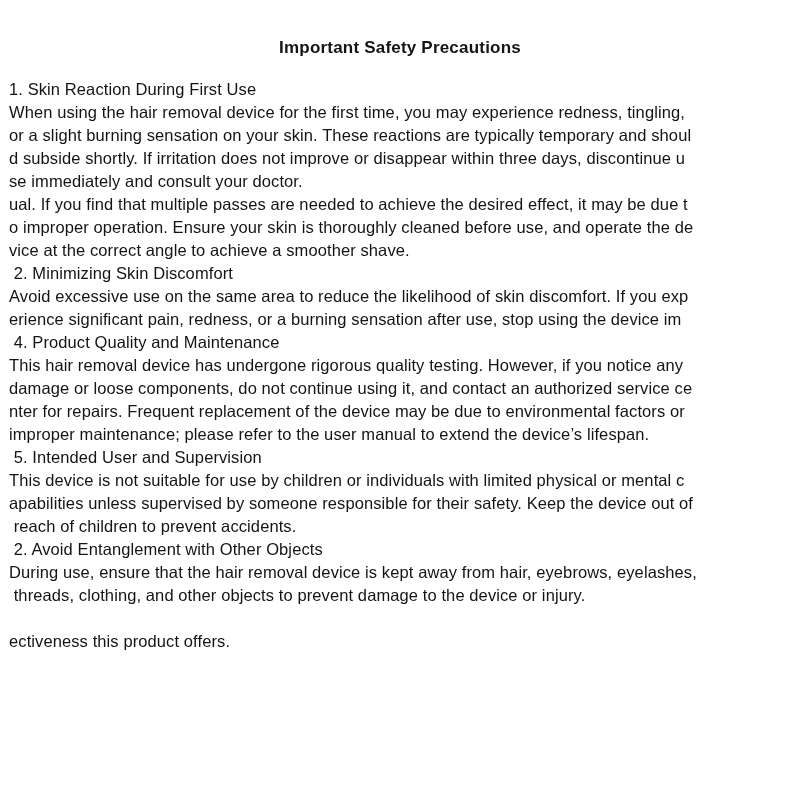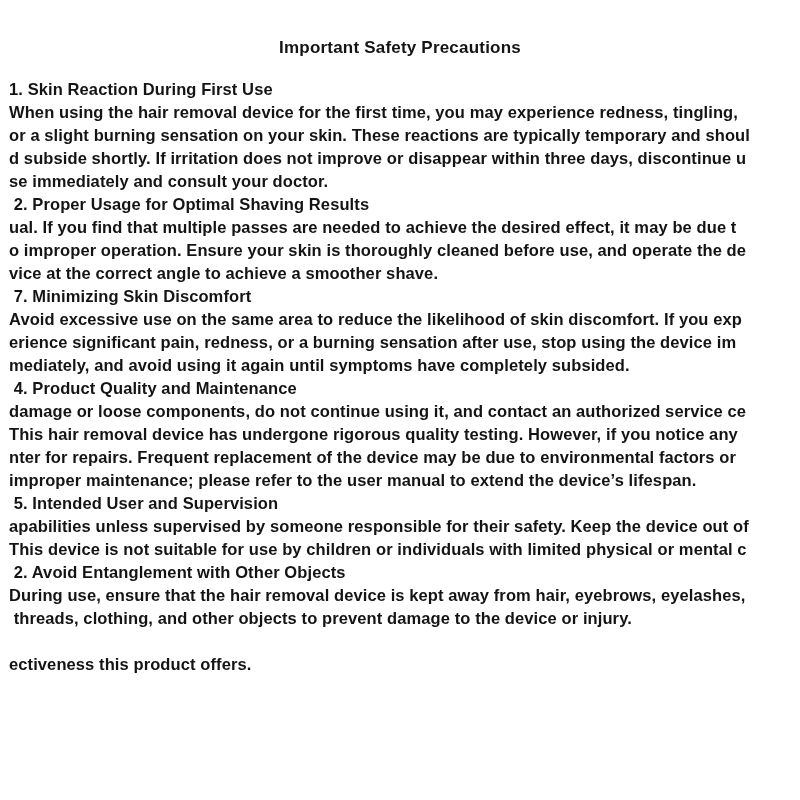--- a/index.html
+++ b/index.html
@@ -27,56 +27,55 @@
     letter-spacing: 0.2px;
     line-height: 23px;
     margin: 0;
   }
   .body-text {
     position: absolute;
     top: 78px;
     left: 9px;
     right: 4px;
     font-size: 16.5px;
-    font-weight: 700;
+    font-weight: 400;
     letter-spacing: 0.1px;
   }
   .line {
     white-space: pre;
     line-height: 23px;
     height: 23px;
     overflow: visible;
   }
 </style>
 </head>
 <body>
 
 <div class="page">
   <h1 class="title">Important Safety Precautions</h1>
   <div class="body-text">
       <div class="line">1. Skin Reaction During First Use</div>
       <div class="line">When using the hair removal device for the first time, you may experience redness, tingling,</div>
       <div class="line">or a slight burning sensation on your skin. These reactions are typically temporary and shoul</div>
       <div class="line">d subside shortly. If irritation does not improve or disappear within three days, discontinue u</div>
       <div class="line">se immediately and consult your doctor.</div>
-      <div class="line"> 2. Proper Usage for Optimal Shaving Results</div>
       <div class="line">ual. If you find that multiple passes are needed to achieve the desired effect, it may be due t</div>
       <div class="line">o improper operation. Ensure your skin is thoroughly cleaned before use, and operate the de</div>
       <div class="line">vice at the correct angle to achieve a smoother shave.</div>
-      <div class="line"> 7. Minimizing Skin Discomfort</div>
+      <div class="line"> 2. Minimizing Skin Discomfort</div>
       <div class="line">Avoid excessive use on the same area to reduce the likelihood of skin discomfort. If you exp</div>
       <div class="line">erience significant pain, redness, or a burning sensation after use, stop using the device im</div>
-      <div class="line">mediately, and avoid using it again until symptoms have completely subsided.</div>
       <div class="line"> 4. Product Quality and Maintenance</div>
+      <div class="line">This hair removal device has undergone rigorous quality testing. However, if you notice any</div>
       <div class="line">damage or loose components, do not continue using it, and contact an authorized service ce</div>
-      <div class="line">This hair removal device has undergone rigorous quality testing. However, if you notice any</div>
       <div class="line">nter for repairs. Frequent replacement of the device may be due to environmental factors or</div>
       <div class="line">improper maintenance; please refer to the user manual to extend the device’s lifespan.</div>
       <div class="line"> 5. Intended User and Supervision</div>
+      <div class="line">This device is not suitable for use by children or individuals with limited physical or mental c</div>
       <div class="line">apabilities unless supervised by someone responsible for their safety. Keep the device out of</div>
-      <div class="line">This device is not suitable for use by children or individuals with limited physical or mental c</div>
+      <div class="line"> reach of children to prevent accidents.</div>
       <div class="line"> 2. Avoid Entanglement with Other Objects</div>
       <div class="line">During use, ensure that the hair removal device is kept away from hair, eyebrows, eyelashes,</div>
       <div class="line"> threads, clothing, and other objects to prevent damage to the device or injury.</div>
       <div class="line">&nbsp;</div>
       <div class="line">ectiveness this product offers.</div>
     </div>
 </div>
 
 </body></html>

